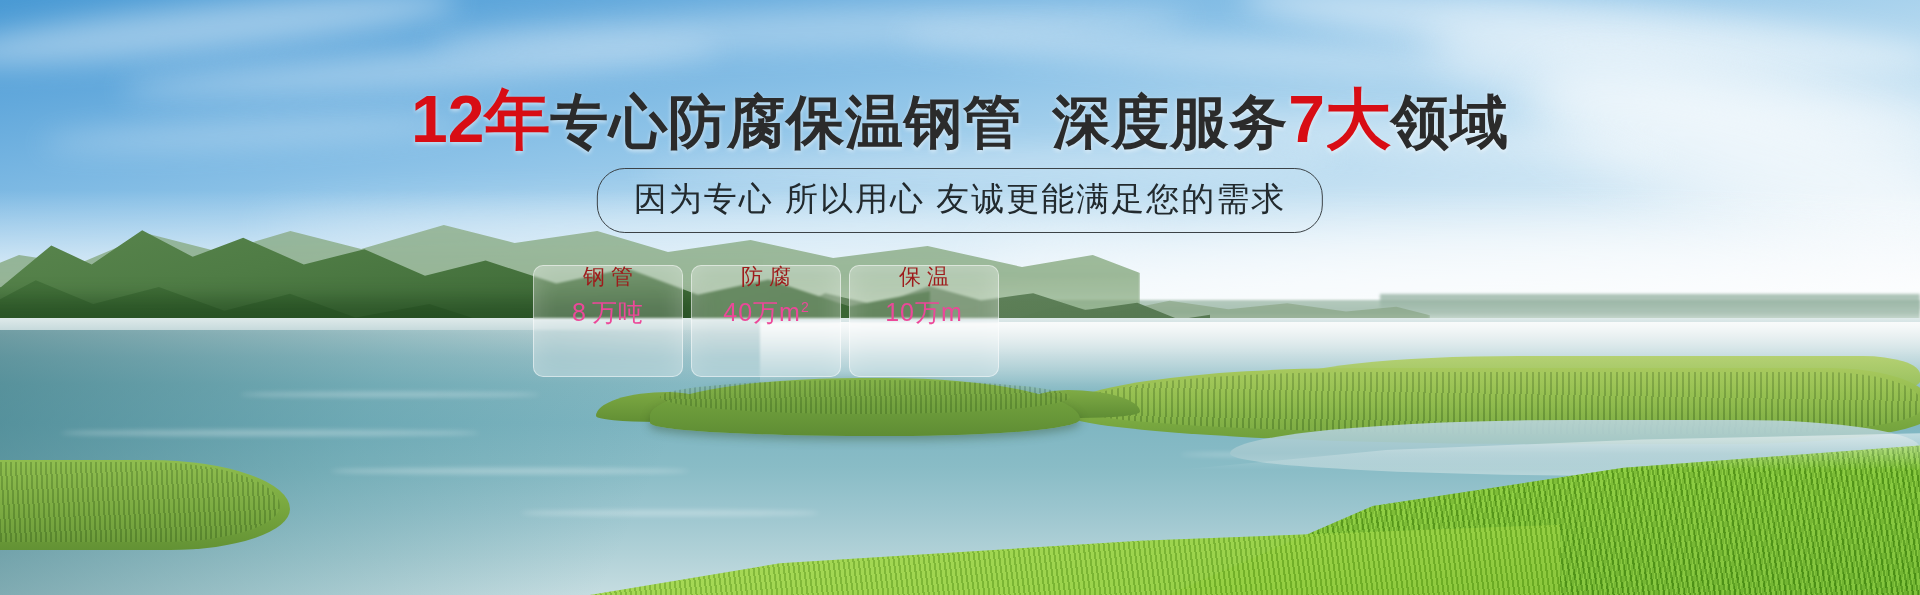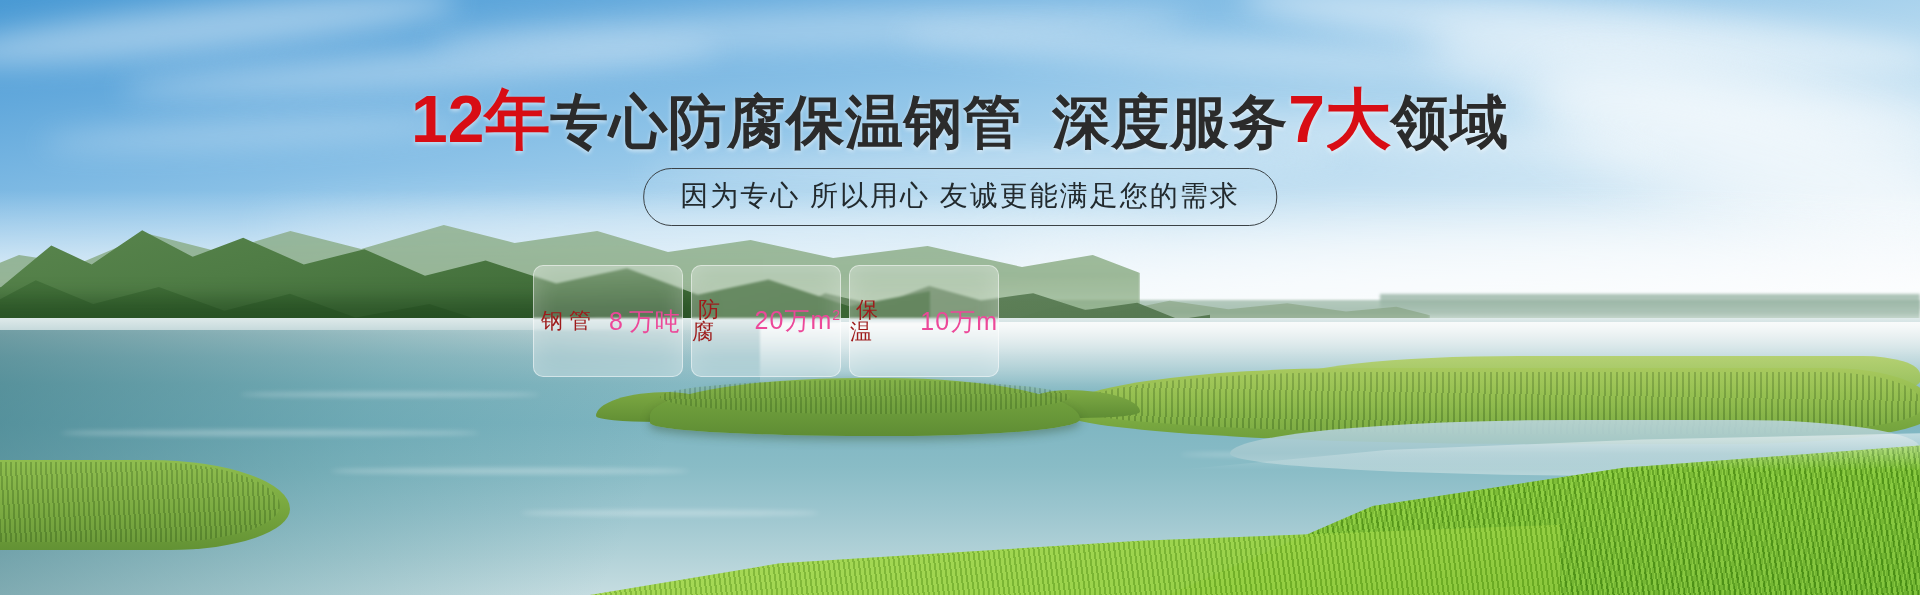--- a/index.html
+++ b/index.html
@@ -249,21 +249,21 @@
   .headline .hl-gap { display: inline-block; width: 30px; }
 
   .subtitle-pill {
     position: absolute;
     left: 50%;
     transform: translateX(-50%);
     top: 168px;
     padding: 8px 36px 10px;
     border: 1.6px solid #3b4246;
     border-radius: 28px;
-    font-size: 28px;
+    font-size: 33px;
     letter-spacing: 2px;
     color: #222a2e;
     white-space: nowrap;
     background: transparent;
   }
 
   
   .cards {
     position: absolute;
     left: 533px;
@@ -272,23 +272,22 @@
     gap: 8px;
   }
   .card {
     width: 148px;
     height: 110px;
     border-radius: 10px;
     border: 1px solid rgba(255,255,255,.55);
     background: rgba(255,255,255,.22);
     backdrop-filter: blur(1px);
     display: flex;
-    flex-direction: row;
+    flex-direction: column;
     align-items: center;
-    justify-content: center;
     gap: 12px;
     box-shadow: inset 0 0 26px rgba(255,255,255,.22);
   }
   .card-label {
     font-size: 22px;
     color: #9e1b1b;
     letter-spacing: 6px;
     text-indent: 6px;
     line-height: 1;
   }
@@ -374,21 +373,21 @@
 
   <div class="cards">
 
     <div class="card">
       <div class="card-label">钢管</div>
       <div class="card-value"><span>8</span><span class="sp"></span><span>万吨</span></div>
     </div>
 
     <div class="card">
       <div class="card-label">防腐</div>
-      <div class="card-value"><span>20</span><span>万m</span><sup>2</sup></div>
+      <div class="card-value"><span>40</span><span>万m</span><sup>2</sup></div>
     </div>
 
     <div class="card">
       <div class="card-label">保温</div>
       <div class="card-value"><span>10</span><span>万m</span></div>
     </div>
 
   </div>
 
 </div>

